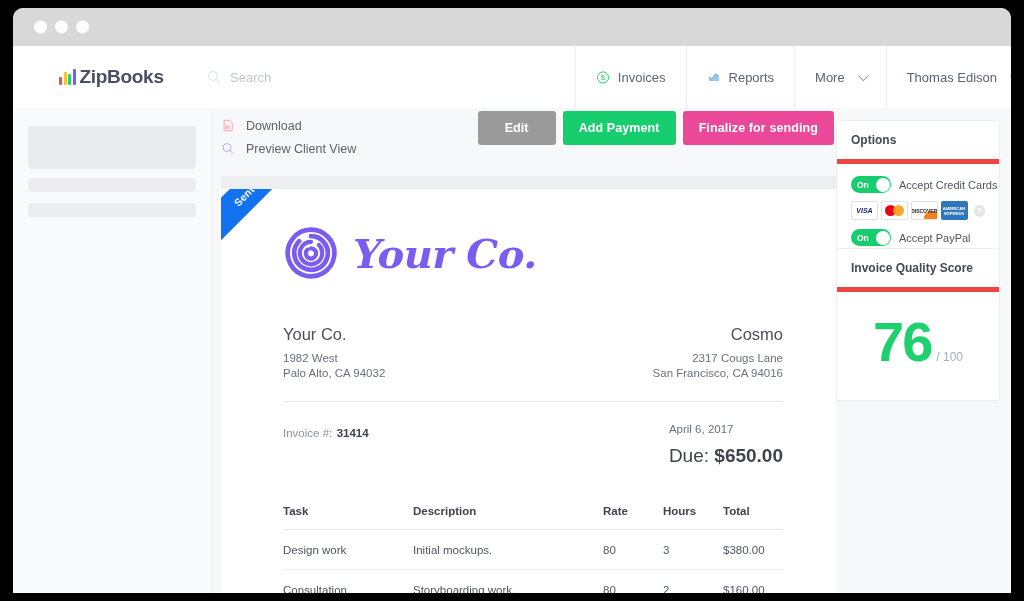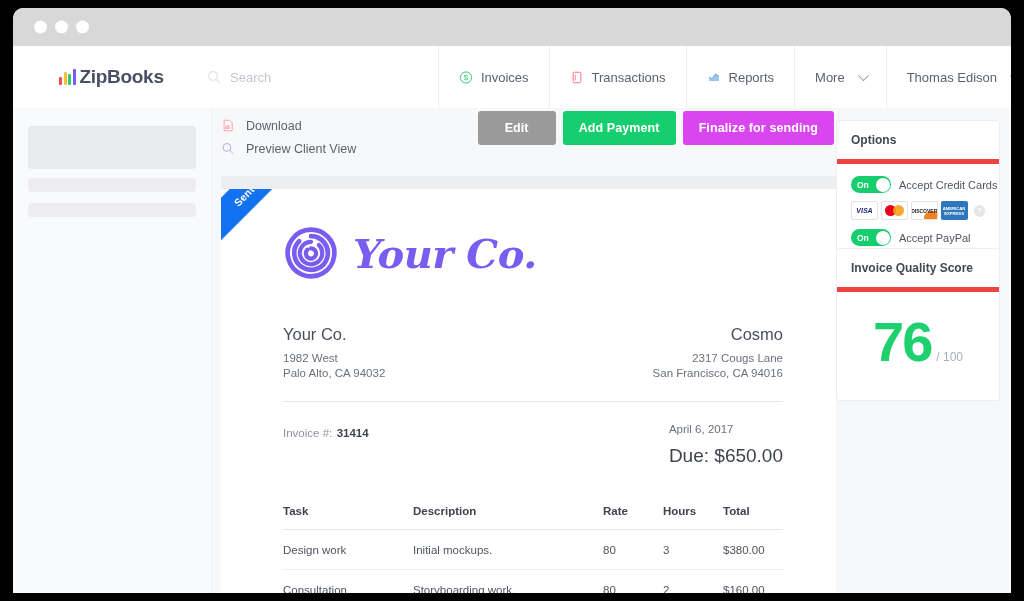--- a/index.html
+++ b/index.html
@@ -70,21 +70,21 @@
   .actions{position:relative;height:62px;}
   .quick{position:absolute;left:10px;top:6px;}
   .quickrow{display:flex;align-items:center;height:23px;cursor:pointer;}
   .quickrow .qi{width:14px;height:15px;margin-right:11px;display:block;}
   .quickrow span.lbl{font-size:12.5px;color:#5b6270;}
   .btns{position:absolute;right:2px;top:3px;display:flex;gap:7px;}
   .btn{border:none;border-radius:3px;color:#fff;font-size:12.5px;font-weight:700;
        font-family:inherit;height:34px;padding:0 16px;cursor:pointer;letter-spacing:.1px;}
   .btn-edit{background:#9a9a9a;min-width:78px;}
   .btn-pay{background:#17ce6e;}
-  .btn-final{background:#d946ef;}
+  .btn-final{background:#ec4899;}
 
   
   .docwrap{position:absolute;left:10px;top:68px;width:615px;height:417px;}
   .docbar{width:615px;height:13px;background:#eceef0;}
   .doc{position:relative;width:615px;height:404px;background:#fff;overflow:hidden;}
   .ribbon{position:absolute;left:-34px;top:-8px;width:114px;height:30px;background:#1272f0;
           transform:rotate(-45deg);display:flex;align-items:center;justify-content:center;}
   .ribbon span{font-size:10.5px;color:#fff;font-weight:700;letter-spacing:.2px;}
   .cologo{position:absolute;left:62px;top:36px;display:flex;align-items:center;gap:14px;}
   .spiral{width:56px;height:56px;}
@@ -95,21 +95,21 @@
   .addr .ln{font-size:11.5px;color:#6a707c;line-height:15px;}
   .addr .right{text-align:right;}
   .rule{position:absolute;left:62px;width:500px;height:1px;background:#e6e8ea;}
   .rule1{top:212px;}
   .meta{position:absolute;left:62px;top:234px;width:500px;display:flex;justify-content:space-between;
         align-items:flex-start;}
   .inv-lbl{font-size:11.5px;color:#8b919b;}
   .inv-num{font-size:11.5px;color:#3f444d;font-weight:700;}
   .date{font-size:11.5px;color:#6a707c;}
   .due{font-size:19px;color:#3f444d;margin-top:10px;text-align:right;}
-  .due b{font-weight:400;margin-top:24px;}
+  .due b{font-weight:700;margin-top:24px;}
   table.items{position:absolute;left:62px;top:316px;width:500px;border-collapse:collapse;}
   table.items th{font-size:11.5px;color:#3f444d;font-weight:700;text-align:left;
                  padding:0 0 12px 0;border-bottom:1px solid #e6e8ea;}
   table.items td{font-size:11.5px;color:#4f555f;padding:14px 0 13px 0;border-bottom:1px solid #eceef0;}
   .num{text-align:left;}
 
   
   .right-col{position:absolute;left:823px;top:0;width:175px;height:485px;}
   .card{position:absolute;left:0;width:162px;background:#fff;border:1px solid #eceef0;
         border-radius:3px;}
@@ -179,27 +179,20 @@
       <div class="navitems">
         <div class="navitem">
           <svg class="ico" viewBox="0 0 20 20">
             <circle cx="10" cy="10" r="8" fill="none" stroke="#2ecc71" stroke-width="1.4"></circle>
             <text x="10" y="14" font-size="11" fill="#2ecc71" text-anchor="middle" font-family="Liberation Sans">$</text>
           </svg>
           <span>Invoices</span>
         </div>
         <div class="navitem">
           <svg class="ico" viewBox="0 0 20 20">
-            <rect x="4.5" y="2.5" width="11" height="15" rx="1.8" fill="none" stroke="#fb7185" stroke-width="1.4"></rect>
-            <line x1="7.5" y1="6" x2="7.5" y2="14" stroke="#fb7185" stroke-width="1.2"></line>
-          </svg>
-          <span>Transactions</span>
-        </div>
-        <div class="navitem">
-          <svg class="ico" viewBox="0 0 20 20">
             <path d="M3 15 L3 9 L7 12 L12 5 L17 8 L17 15 Z" fill="#9fc5ee"></path>
             <path d="M3 9 L7 12 L12 5 L17 8" fill="none" stroke="#5c9fdd" stroke-width="1.3"></path>
           </svg>
           <span>Reports</span>
         </div>
         <div class="navitem">
           <span>More</span>
           <span class="caret"></span>
         </div>
         <div class="navitem">

